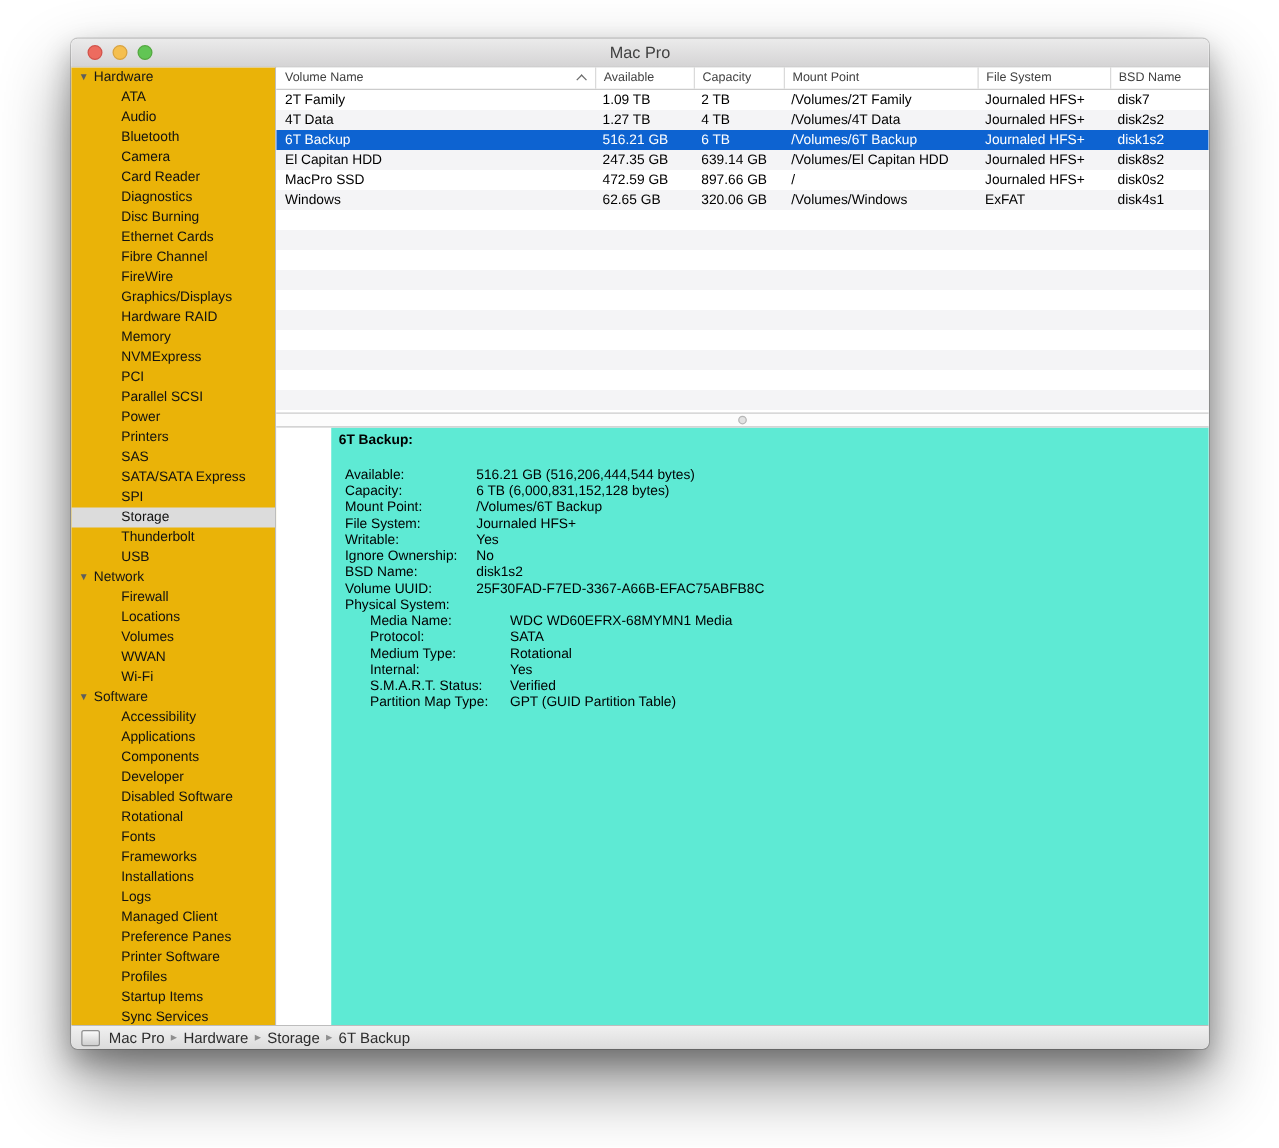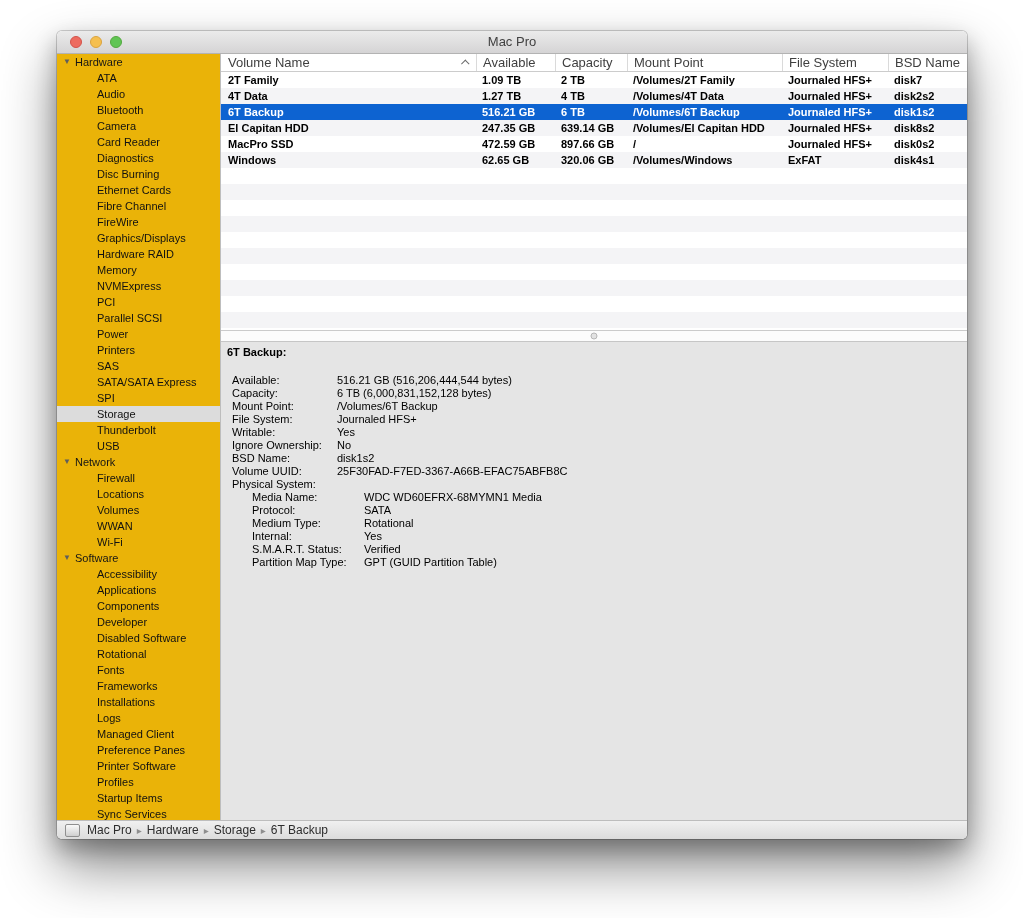--- a/index.html
+++ b/index.html
@@ -25,40 +25,40 @@
   .sidebar{flex:0 0 163px;width:163px;border-right:1px solid #bdbdbd;background:#eab308;
            overflow:hidden;font-size:11px;color:#111;}
   .sb-row{height:16px;line-height:16px;white-space:nowrap;overflow:hidden;}
   .sb-section{padding-left:6px;color:#161616;}
   .sb-section .tri{display:inline-block;width:12px;font-size:8px;color:#5e5e5e;vertical-align:top;}
   .sb-item{padding-left:40px;}
   .sb-item.selected{background:#dcdcdc;}
   .main{flex:1 1 auto;display:flex;flex-direction:column;min-width:0;background:#ffffff;}
   
   .thead{flex:0 0 17px;height:17px;display:grid;grid-template-columns:256px 79px 72px 155px 106px 78px;
-         border-bottom:1px solid #cccccc;background:#ffffff;font-size:13px;color:#3f3f3f;}
+         border-bottom:1px solid #cccccc;background:#ffffff;font-size:10px;color:#3f3f3f;}
   .th{display:flex;align-items:center;padding-left:6px;border-right:1px solid #dadada;
       white-space:nowrap;overflow:hidden;box-sizing:border-box;height:17px;line-height:16px;}
   .th:first-child{padding-left:7px;}
   .th:last-child{border-right:none;}
   .th .sort-caret{margin-left:auto;margin-right:7px;width:5px;height:5px;flex:0 0 5px;
       border-left:1px solid #6b6b6b;border-top:1px solid #6b6b6b;transform:rotate(45deg) translateY(1px);}
   .tbody{flex:0 0 258px;height:258px;overflow:hidden;
          background:repeating-linear-gradient(to bottom,#ffffff 0 16px,#f4f4f6 16px 32px);}
-  .tr{height:16px;display:grid;grid-template-columns:256px 79px 72px 155px 106px 78px;font-weight:bold;}
+  .tr{height:16px;display:grid;grid-template-columns:256px 79px 72px 155px 106px 78px;}
   .tr.selected{background:#0d63d1;color:#ffffff;}
   .td{font-size:11px;line-height:16px;padding-left:5px;white-space:nowrap;overflow:hidden;box-sizing:border-box;}
   .td:first-child{padding-left:7px;}
   
   .splitter{flex:0 0 12px;height:12px;box-sizing:border-box;background:#fcfcfc;
             border-top:1px solid #cbcbcb;border-bottom:1px solid #c6c6c6;position:relative;}
   .split-handle{position:absolute;left:50%;top:50%;transform:translate(-50%,-50%);
             width:7px;height:7px;border-radius:50%;background:#e2e2e2;border:1px solid #b6b6b6;box-sizing:border-box;}
   
-  .detail{flex:1 1 auto;background:#e5e5e5;overflow:hidden;padding-top:4px;font-size:11px;color:#000;}
+  .detail{flex:1 1 auto;background:#5eead4;overflow:hidden;padding-top:4px;font-size:11px;color:#000;margin-left:44px;}
   .detail-title{font-weight:bold;padding-left:6px;line-height:13px;margin-bottom:15px;}
   .detail-row{display:flex;line-height:13px;padding-left:11px;white-space:nowrap;}
   .detail-row .dlabel{flex:0 0 105px;width:105px;}
   .detail-row.l1{padding-left:31px;align-items:center;}
   .detail-row.l1 .dlabel{flex:0 0 112px;width:112px;}
   .dvalue{white-space:nowrap;}
   
   .statusbar{flex:0 0 19px;height:19px;display:flex;align-items:center;padding-left:8px;
              background:linear-gradient(#f0f0f0,#dcdcdc);border-top:1px solid #bdbdbd;
              border-radius:0 0 5px 5px;font-size:12px;color:#2d2d2d;box-sizing:border-box;}

